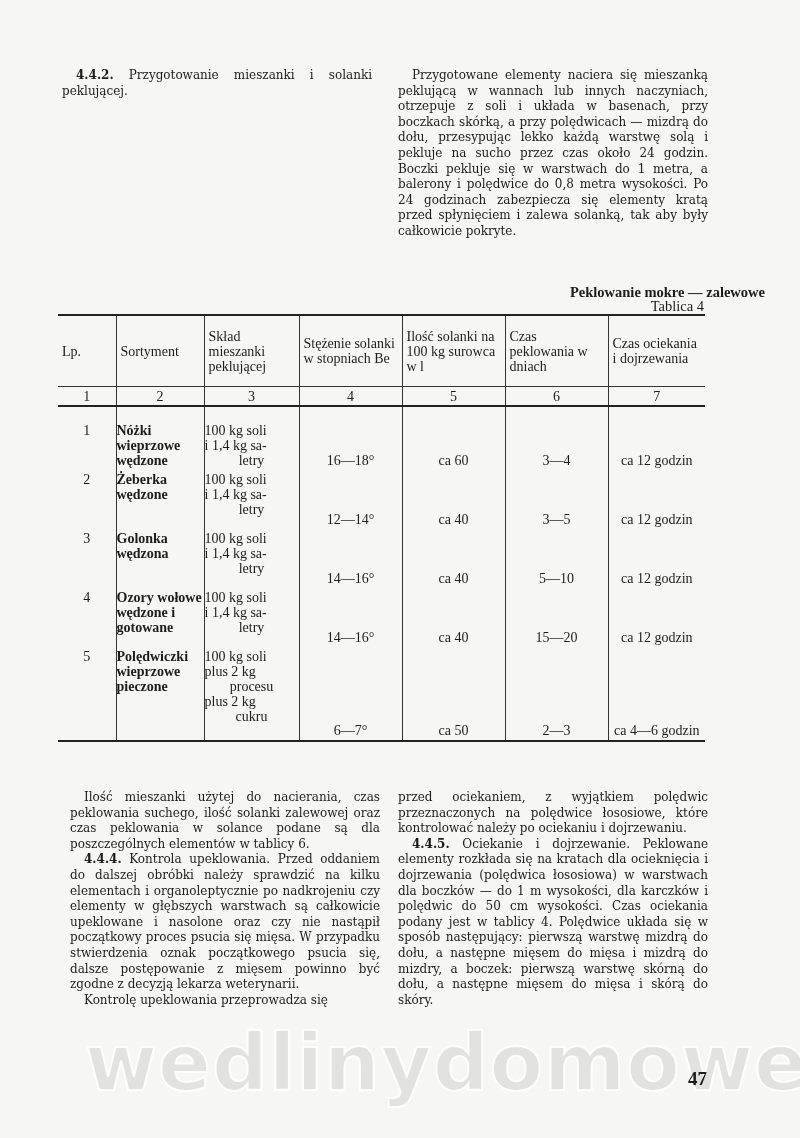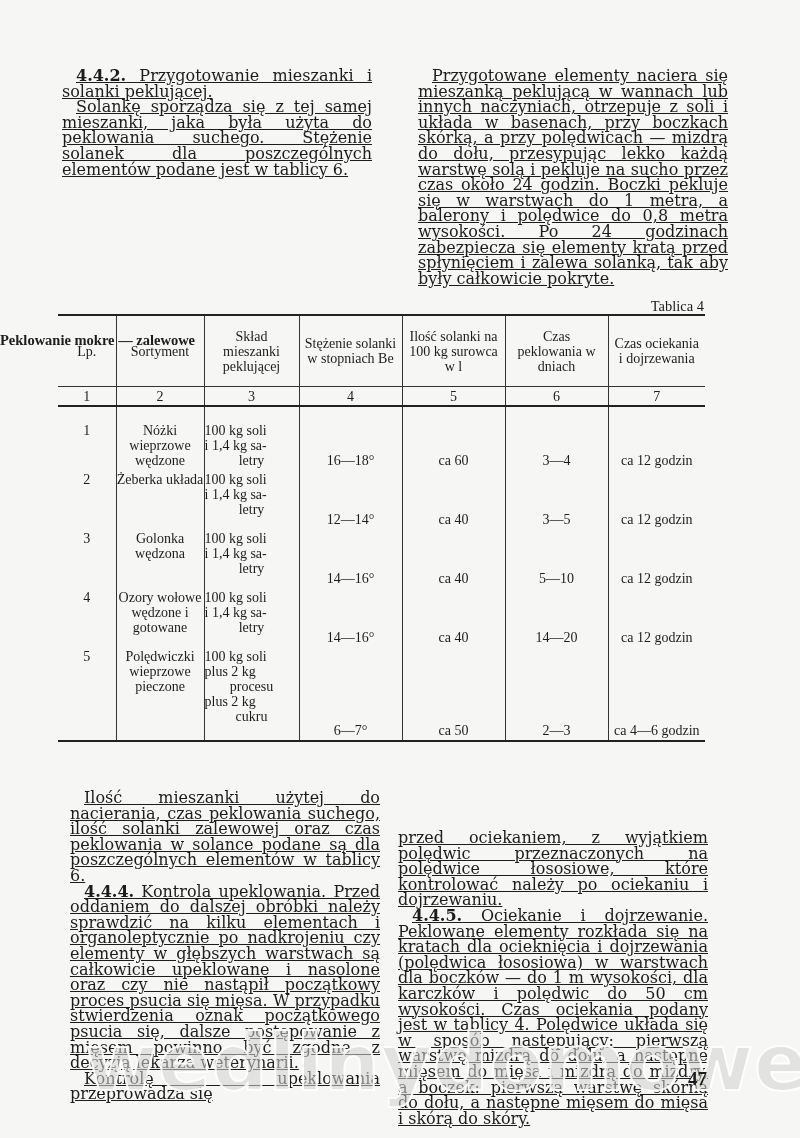--- a/index.html
+++ b/index.html
@@ -6,73 +6,72 @@
   body {
     width: 800px; height: 1138px; overflow: hidden;
     background: #f6f6f4;
     font-family: "DejaVu Serif", serif;
     color: #1c1c1c;
     position: relative;
   }
   .page { position: absolute; left: 0; top: 0; width: 800px; height: 1138px; }
   .col {
     position: absolute;
-    font-size: 16px;
+    font-size: 12px;
     line-height: 15.6px;
     text-align: justify;
     hyphens: manual;
-    text-decoration: underline;
   }
   .col p { margin: 0; }
   .col p.indent { text-indent: 14px; }
   .sec-num { font-weight: bold; }
   #col-top-left { left: 62px; top: 68px; width: 310px; }
-  #col-top-right { left: 418px; top: 68px; width: 310px; }
+  #col-top-right { left: 398px; top: 68px; width: 310px; }
   #col-bot-left { left: 62px; top: 790px; width: 310px; margin-left: 8px; }
-  #col-bot-right { left: 398px; top: 790px; width: 310px; margin-top: 40px; }
+  #col-bot-right { left: 398px; top: 790px; width: 310px; }
 
   .table-title {
     position: absolute; left: 0; width: 765px; top: 284px;
-    text-align: left;
+    text-align: right;
     font-family: "Liberation Serif", serif;
-    font-weight: bold; font-size: 14.5px; margin-top: 48px;
+    font-weight: bold; font-size: 14.5px;
   }
   .table-label {
     position: absolute; right: 96px; top: 298px;
     font-family: "Liberation Serif", serif;
     font-weight: normal; font-size: 14.5px;
   }
   table.t4 {
     position: absolute; left: 58px; top: 314px; width: 647px;
     border-collapse: collapse;
     font-family: "Liberation Serif", serif;
     font-size: 14px; line-height: 15px;
     table-layout: fixed;
   }
   table.t4 th, table.t4 td { padding: 0; vertical-align: top; }
   table.t4 thead tr.hdr th {
     border-top: 2px solid #222;
-    height: 70px; vertical-align: middle; text-align: center; font-weight: normal;
+    height: 70px; vertical-align: middle; text-align: left; font-weight: normal;
     border-left: 1.5px solid #333;
     padding: 0 4px;
   }
   table.t4 thead tr.hdr th:first-child { border-left: none; }
   table.t4 thead tr.nums th {
     border-top: 1.5px solid #333; border-bottom: 2px solid #222;
     height: 18px; font-weight: normal; text-align: center; vertical-align: middle;
     border-left: 1.5px solid #333;
   }
   table.t4 thead tr.nums th:first-child { border-left: none; }
   table.t4 tbody td { border-left: 1.5px solid #333; }
   table.t4 tbody td:first-child { border-left: none; }
   table.t4 tbody tr:last-child td { border-bottom: 2px solid #222; padding-bottom: 2px; }
   table.t4 tbody tr td { padding-top: 4px; }
   table.t4 tbody tr:first-child td { padding-top: 16px; }
   .c-lp { text-align: center; padding-right: 4px; }
-  .c-sort { text-align: center; padding: 0 3px; }
+  .c-sort { padding: 0 3px; font-weight: bold; }
   .c-sklad { text-align: justify; padding: 0 3px 0 4px; }
   .c-sklad span { display: block; }
   .c-sklad span.last { text-align: center; }
   .c-val { text-align: center; vertical-align: bottom !important; margin-top: 36px; }
   .row-h { height: 59px; }
   .row-h5 { height: 96px; }
 
   .watermark {
     position: absolute; left: 85px; top: 1018px;
     font-family: "DejaVu Sans", sans-serif; font-weight: bold;
@@ -88,21 +87,20 @@
 </style>
 </head>
 <body>
 
 <div class="page">
 
   <div class="col" id="col-top-left">
     <p class="indent">
       <span class="sec-num">4.4.2.</span><span> Przygotowanie mieszanki i solanki peklującej.</span>
     </p>
-    <p class="indent">Solankę sporządza się z tej samej mieszanki, jaka była użyta do peklowania suchego. Stężenie solanek dla poszczególnych elementów podane jest w tablicy 6.</p>
   </div>
 
   <div class="col" id="col-top-right">
     <p class="indent">Przygotowane elementy naciera się mieszanką peklującą w wannach lub innych naczyniach, otrzepuje z soli i układa w basenach, przy boczkach skórką, a przy polędwicach — mizdrą do dołu, przesypując lekko każdą warstwę solą i pekluje na sucho przez czas około 24 godzin. Boczki pekluje się w warstwach do 1 metra, a balerony i polędwice do 0,8 metra wysokości. Po 24 godzinach zabezpiecza się elementy kratą przed spłynięciem i zalewa solanką, tak aby były całkowicie pokryte.</p>
   </div>
 
   <div class="table-title">Peklowanie mokre — zalewowe</div>
   <div class="table-label">Tablica 4</div>
 
   <table class="t4">
@@ -144,21 +142,21 @@
             <span>i 1,4 kg sa-</span>
             <span class="last">letry</span>
           </td>
           <td class="c-val">16—18°</td>
           <td class="c-val">ca 60</td>
           <td class="c-val">3—4</td>
           <td class="c-val">ca 12 godzin</td>
         </tr>
         <tr class="row-h">
           <td class="c-lp">2</td>
-          <td class="c-sort">Żeberka układa</td>
+          <td class="c-sort">Żeberka wędzone</td>
           <td class="c-sklad">
             <span>100 kg soli</span>
             <span>i 1,4 kg sa-</span>
             <span class="last">letry</span>
           </td>
           <td class="c-val">12—14°</td>
           <td class="c-val">ca 40</td>
           <td class="c-val">3—5</td>
           <td class="c-val">ca 12 godzin</td>
         </tr>
@@ -178,21 +176,21 @@
         <tr class="row-h">
           <td class="c-lp">4</td>
           <td class="c-sort">Ozory wołowe wędzone i gotowane</td>
           <td class="c-sklad">
             <span>100 kg soli</span>
             <span>i 1,4 kg sa-</span>
             <span class="last">letry</span>
           </td>
           <td class="c-val">14—16°</td>
           <td class="c-val">ca 40</td>
-          <td class="c-val">14—20</td>
+          <td class="c-val">15—20</td>
           <td class="c-val">ca 12 godzin</td>
         </tr>
         <tr class="row-h5">
           <td class="c-lp">5</td>
           <td class="c-sort">Polędwiczki wieprzowe pieczone</td>
           <td class="c-sklad">
             <span>100 kg soli</span>
             <span>plus 2 kg</span>
             <span class="last">procesu</span>
             <span>plus 2 kg</span>

